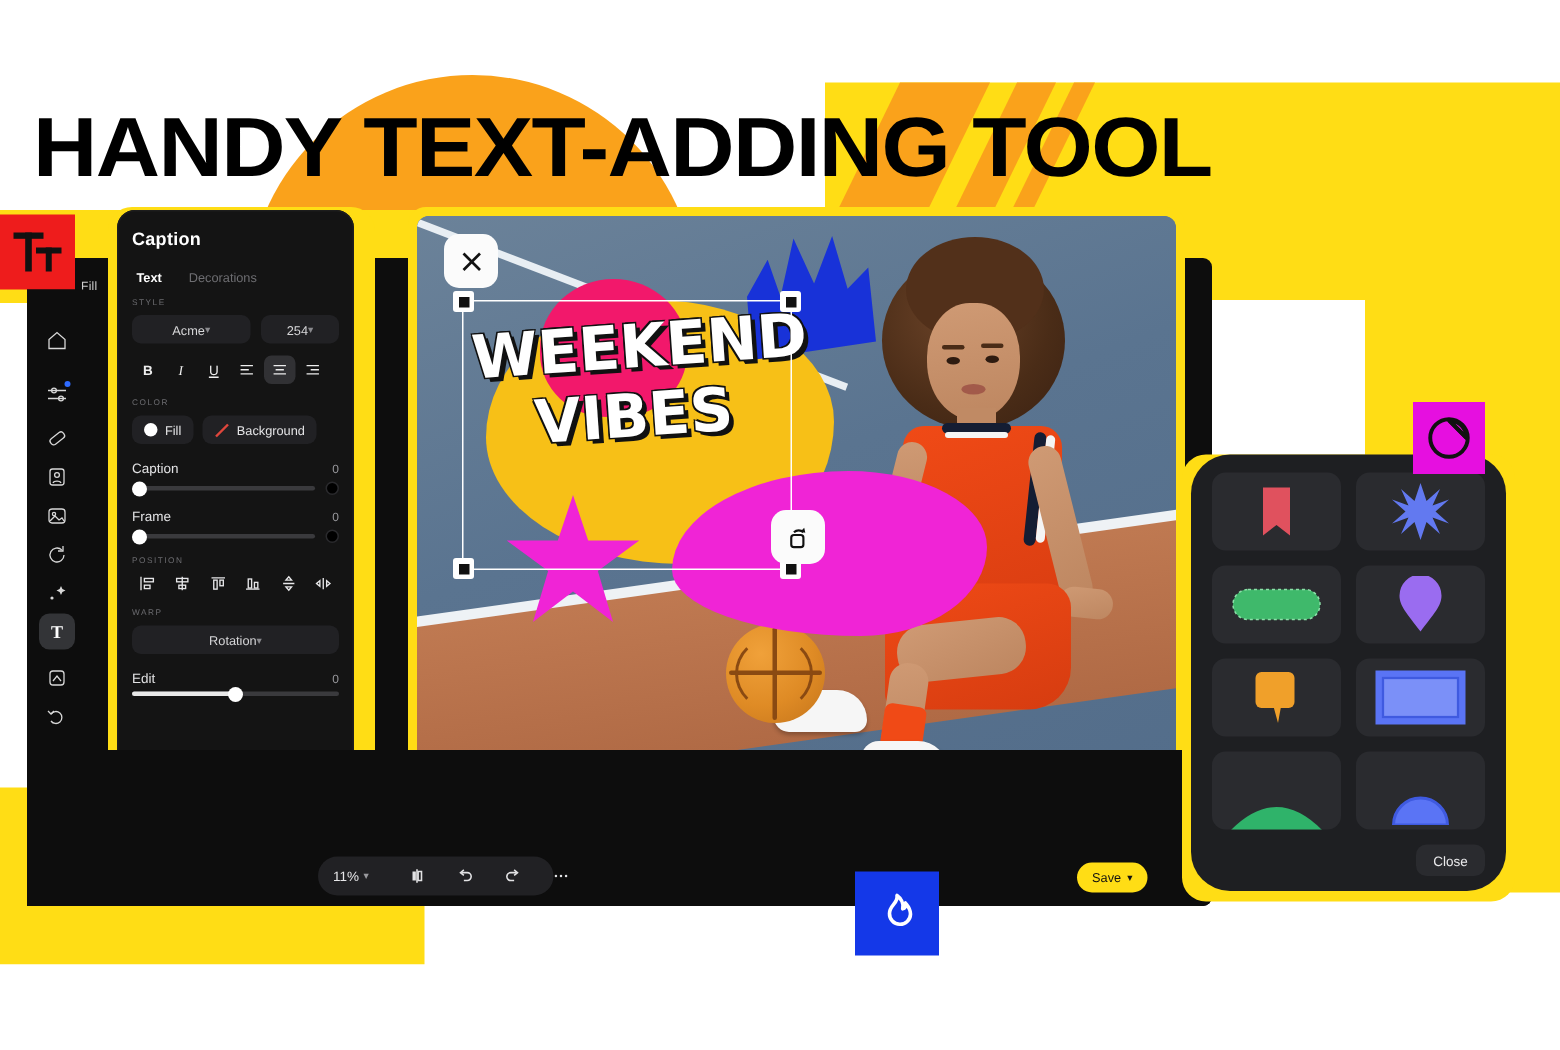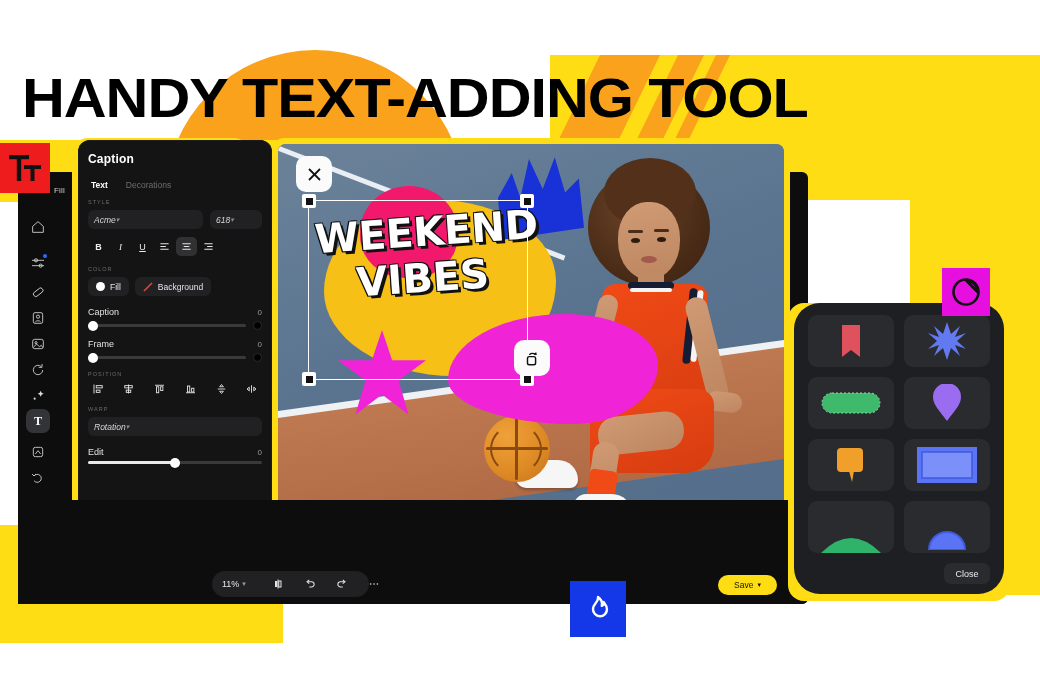--- a/index.html
+++ b/index.html
@@ -38,33 +38,33 @@
   
   .rail { position:absolute; left:18px; top:193px; width:40px; height:411px; background:#0d0d0d; }
   .rail-btn { position:absolute; left:8px; width:24px; height:24px; display:flex; align-items:center; justify-content:center; }
   .rail-btn svg { width:16px; height:16px; stroke:#d8d8d8; fill:none; stroke-width:1.3; }
   .rail-btn.active { background:#333437; border-radius:7px; }
   .rail-dot { position:absolute; right:3px; top:3px; width:4px; height:4px; border-radius:50%; background:#2f6bff; }
 
   
   .panel-outer { position:absolute; left:72px; top:138px; width:178px; height:405px;
     background:#FFDD15; border-radius:16px; }
-  .panel { position:absolute; left:78px; top:140px; width:194px; height:398px;
+  .panel { position:absolute; left:78px; top:140px; width:158px; height:398px;
     background:#141414; border-radius:12px; padding:12px 10px 8px 10px;
     box-shadow:0 0 0 1px #1d1d1d inset; overflow:hidden; }
   .panel-title { color:#fff; font-size:12px; font-weight:bold; letter-spacing:.2px; margin-bottom:14px; }
   .panel-tabs { display:flex; gap:18px; font-size:8.5px; margin-bottom:9px; padding-left:3px; }
   .tab { color:#6e6e72; }
   .tab.active { color:#fff; font-weight:bold; }
   .add-btn { width:100%; height:20px; border-radius:10px; background:#f4f4f4; color:#1a1a1a;
     font-size:9px; display:flex; align-items:center; justify-content:center; margin-bottom:13px; }
   .sec-label { font-size:5.5px; color:#6b6b6f; letter-spacing:1px; margin-bottom:5px; text-transform:uppercase; }
   .row { display:flex; gap:7px; margin-bottom:8px; }
   .select { height:19px; background:#212124; border-radius:6px; display:flex; align-items:center;
-    justify-content:flex-start; padding:0 6px; color:#d6d6d8; font-size:8.5px;font-style:italic; }
+    justify-content:center; padding:0 6px; color:#d6d6d8; font-size:8.5px; }
   .select .chev { color:#8a8a8e; font-size:7px; }
   .sel-font { flex:1; }
   .sel-size { width:52px; }
   .tools { display:flex; gap:1px; margin-bottom:10px; }
   .tool { width:21px; height:19px; display:flex; align-items:center; justify-content:center;
     color:#ededed; font-size:9px; border-radius:5px; }
   .tool.active { background:#313134; }
   .tool svg { width:11px; height:11px; stroke:#ededed; stroke-width:1.4; fill:none; }
   .color-row { display:flex; gap:6px; margin-bottom:11px; }
   .chip { height:19px; background:#212124; border-radius:6px; display:flex; align-items:center;
@@ -147,21 +147,21 @@
     transform:rotate(-4deg); line-height:1; }
   .cap-l1 { font-size:40px; letter-spacing:0px; }
   .cap-l2 { font-size:40px; letter-spacing:0px; margin-top:6px; }
 
   
   .bottom-bar { position:absolute; left:212px; top:571px; width:157px; height:26px;
     background:#212124; border-radius:13px; display:flex; align-items:center; gap:20px; padding:0 10px; }
   .bb-zoom { color:#e8e8ea; font-size:9px; display:flex; align-items:center; gap:3px; }
   .bb-ic { width:22px; height:20px; display:flex; align-items:center; justify-content:center; }
   .bb-ic svg { width:12px; height:12px; stroke:#e2e2e4; stroke-width:1.4; fill:none; }
-  .save-btn { position:absolute; left:718px; top:575px; width:59px; height:20px; background:#FFDD15;
+  .save-btn { position:absolute; left:718px; top:575px; width:47px; height:20px; background:#FFDD15;
     border-radius:10px; display:flex; align-items:center; justify-content:center; gap:4px;
     color:#111; font-size:8.5px; }
 
   
   .flame-badge { position:absolute; left:570px; top:581px; width:56px; height:56px; background:#1438E8;
     display:flex; align-items:center; justify-content:center; }
 
   
   .shapes-outer { position:absolute; left:788px; top:303px; width:222px; height:298px;
     background:#FFDD15; border-radius:16px; }
@@ -278,21 +278,21 @@
     </div>
 
 
     <div class="sec-label">STYLE</div>
     <div class="row">
       <div class="select sel-font">
         <span>Acme</span>
         <span class="chev">▾</span>
       </div>
       <div class="select sel-size">
-        <span>618</span>
+        <span>254</span>
         <span class="chev">▾</span>
       </div>
     </div>
 
     <div class="tools">
       <div class="tool">
           <b>B</b>
         </div>
       <div class="tool">
           <i style="font-family:'Liberation Serif',serif;">I</i>

